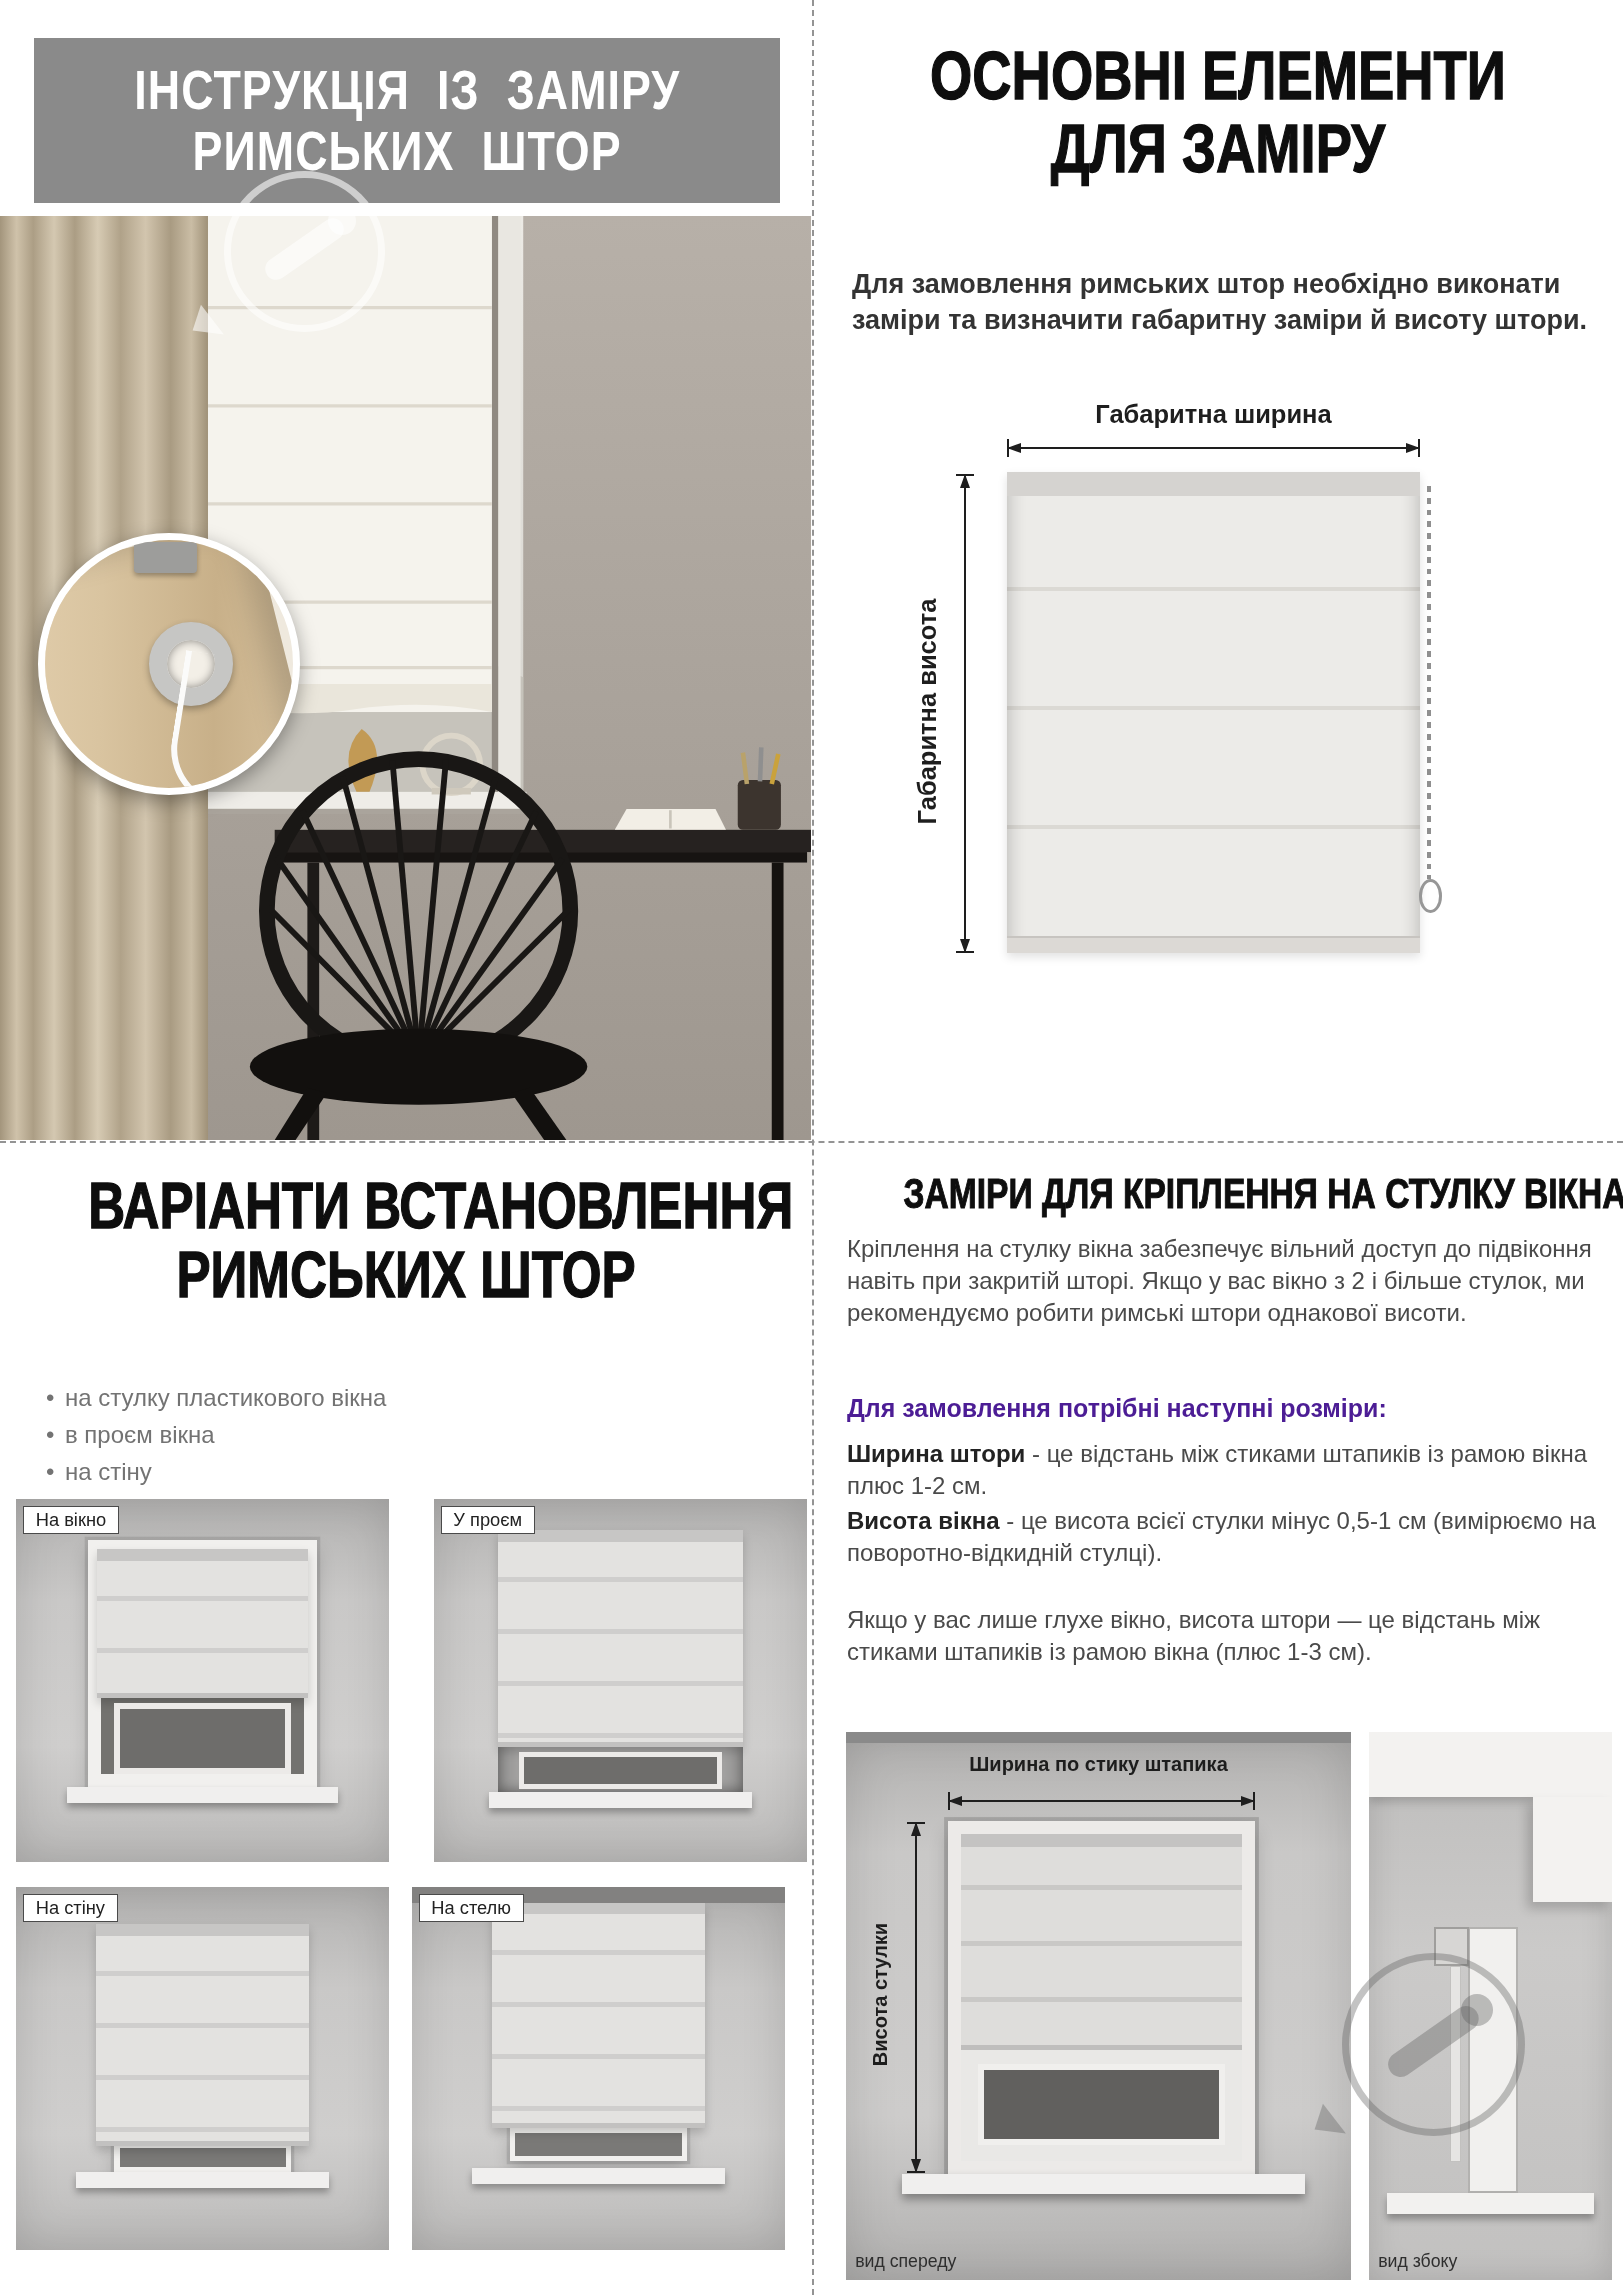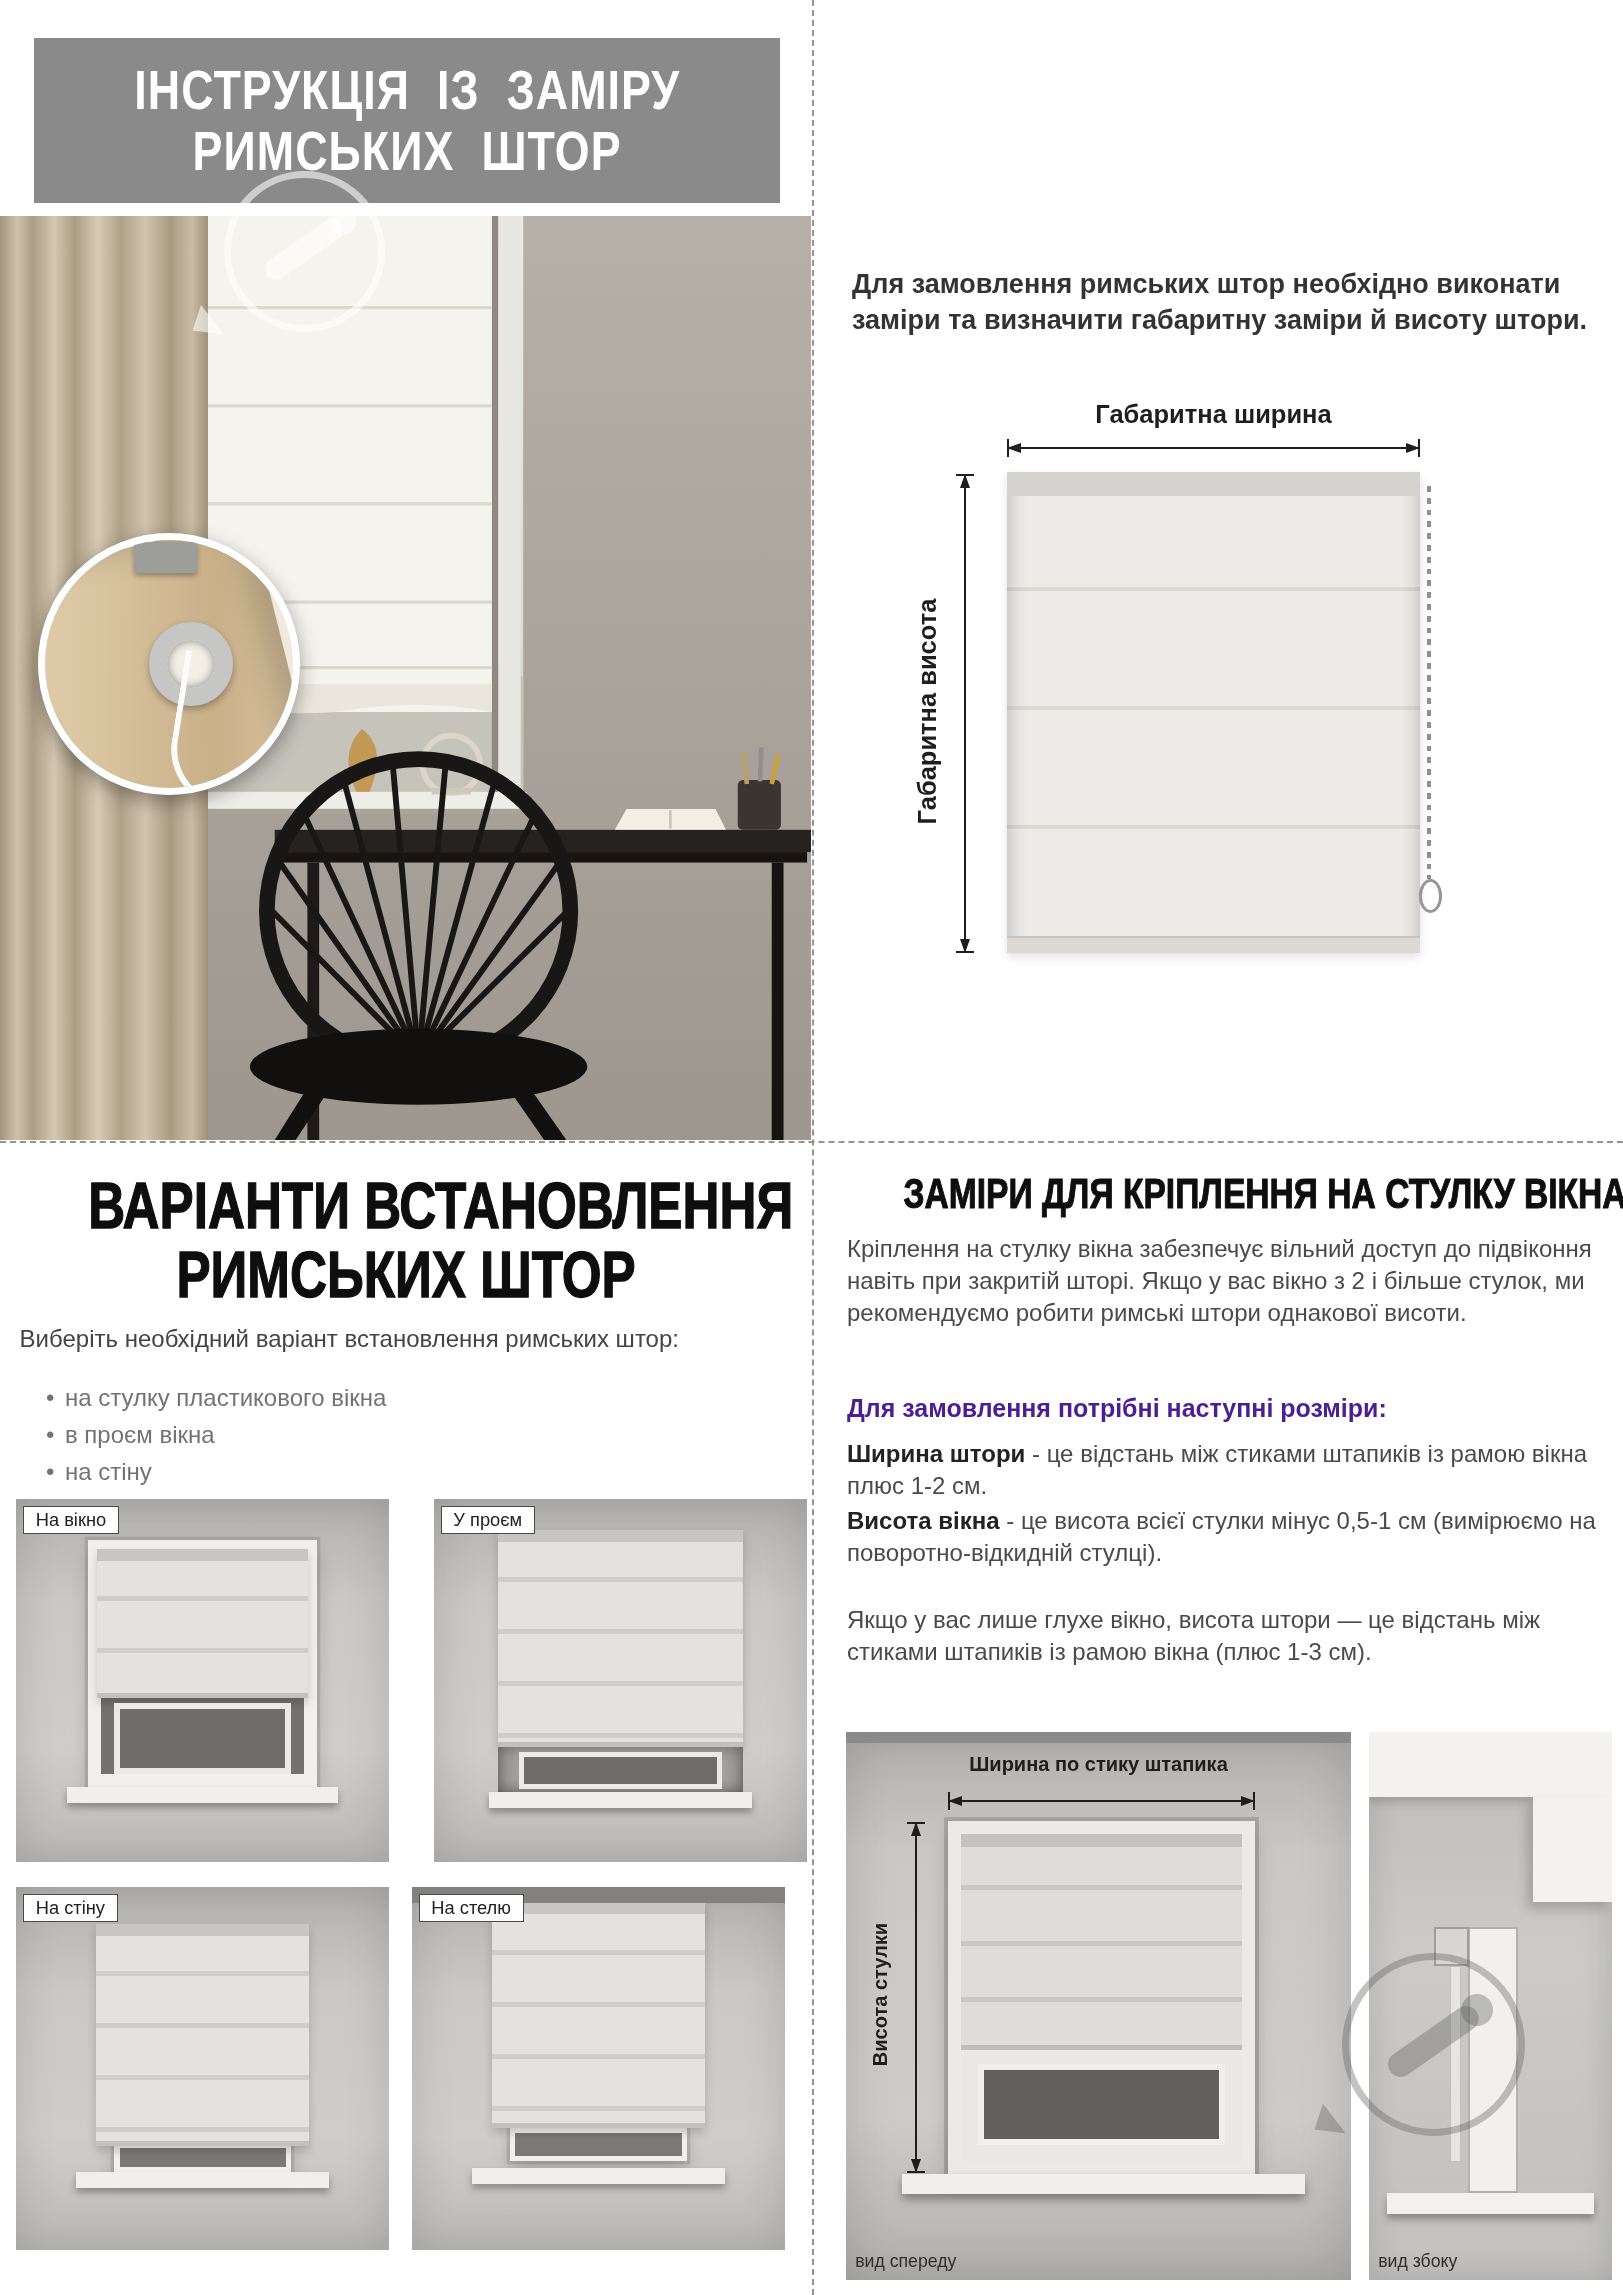--- a/index.html
+++ b/index.html
@@ -279,20 +279,24 @@
   <div class="wm" style="--c:rgba(255,255,255,.58); left:224px; top:171px; width:161px; height:161px;"></div>
   <div class="wm-tri" style="--c:rgba(255,255,255,.58); left:196px; top:309px;"></div>
 
   <div class="inset">
     <div class="inset-fabric"></div>
     <div class="inset-bracket"></div>
     <div class="inset-grommet"></div>
     <div class="inset-cord"></div>
   </div>
 
+  <div class="h-tr">
+    <div class="hline"><span>ОСНОВНІ ЕЛЕМЕНТИ</span></div>
+    <div class="hline"><span>ДЛЯ ЗАМІРУ</span></div>
+  </div>
 
   <p class="tr-intro">Для замовлення римських штор необхідно виконати заміри та визначити габаритну заміри й висоту штори.</p>
 
   <div class="dlabel-w">Габаритна ширина</div>
   <div class="arrow-h d-warrow">
       <i class="tick t-l"></i>
       <i class="tick t-r"></i>
     </div>
   <div class="d-blind">
     <div class="d-head"></div>
@@ -303,21 +307,20 @@
       <i class="tick t-t"></i>
       <i class="tick t-b"></i>
     </div>
   <div class="dlabel-h">Габаритна висота</div>
 
   <div class="h-bl">
     <div class="hline"><span>ВАРІАНТИ ВСТАНОВЛЕННЯ</span></div>
     <div class="hline"><span>РИМСЬКИХ ШТОР</span></div>
   </div>
 
-  <p class="bl-intro">Виберіть необхідний варіант встановлення римських штор:</p>
 
   <ul class="bl-list">
     <li>на стулку пластикового вікна</li>
     <li>в проєм вікна</li>
     <li>на стіну</li>
     <li>на стелю</li>
   </ul>
 
   <div class="scene v-window" style="left:16.4px; top:1499px;">
     <div class="tab"><span>На вікно</span></div>

